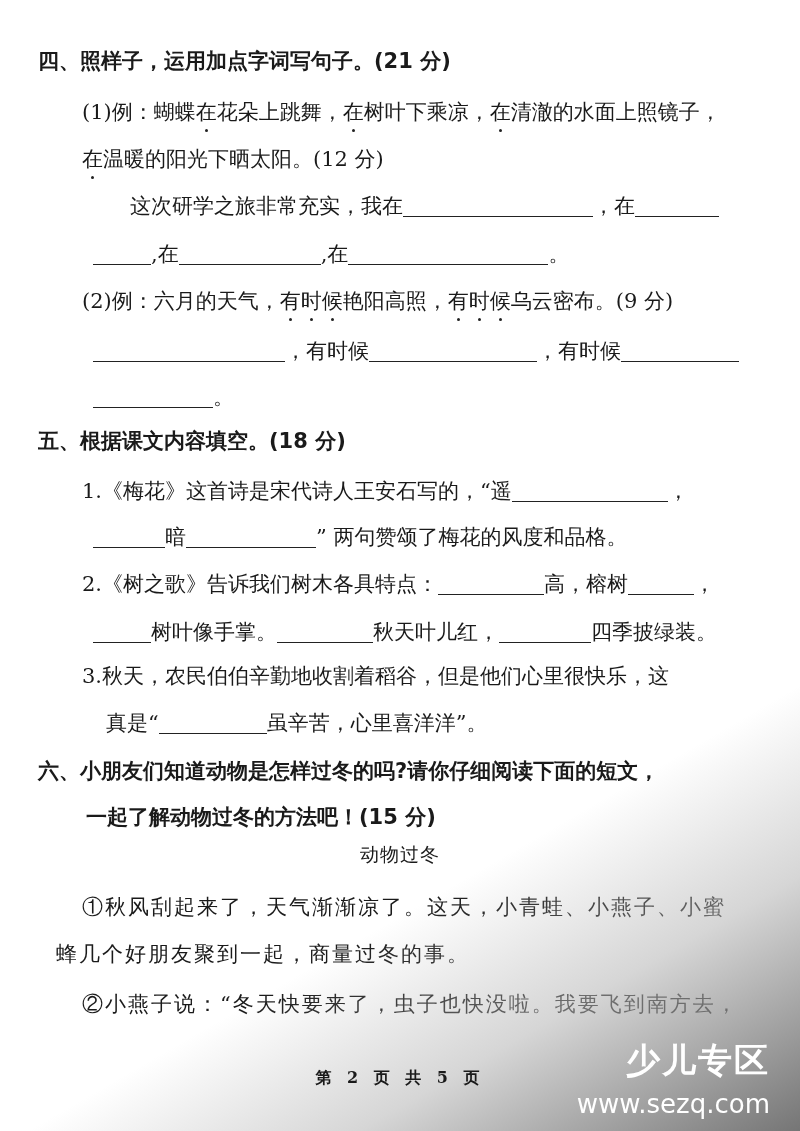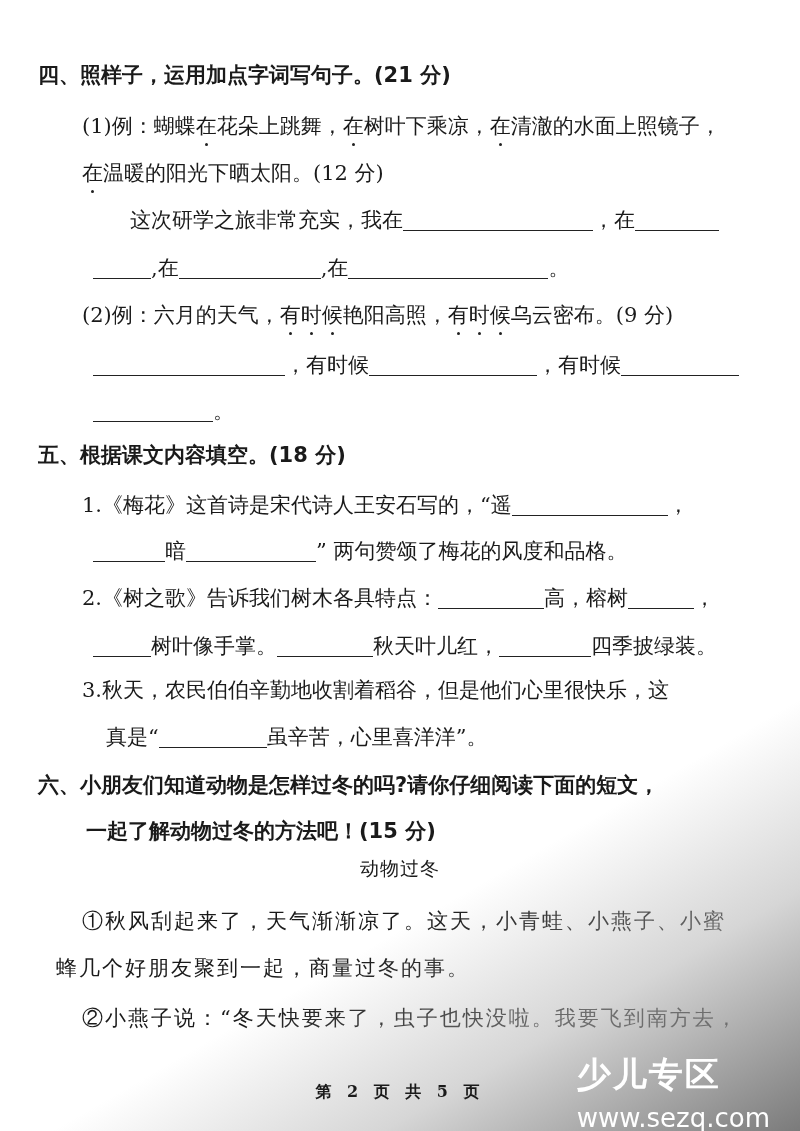--- a/index.html
+++ b/index.html
@@ -2,21 +2,21 @@
 <html><head>
 <meta charset="utf-8">
 <style>
   html, body { margin: 0; padding: 0; }
   body {
     width: 800px; height: 1131px; position: relative; overflow: hidden;
     background: #ffffff;
     font-family: "DejaVu Serif", "Liberation Serif", serif;
     color: #1a1a1a;
   }
-  .page { position: absolute; left: 0; top: 14px; width: 800px; height: 882px; }
+  .page { position: absolute; left: 0; top: 0; width: 800px; height: 882px; }
   .line {
     position: absolute; white-space: nowrap;
     font-size: 21px; line-height: 28px; height: 28px;
     display: flex; align-items: flex-end;
   }
   .heading { font-family: "DejaVu Sans", "Liberation Sans", sans-serif; font-weight: bold; font-size: 21px; }
   .seg { display: inline-block; }
   .blank {
     display: inline-block; border-bottom: 1.5px solid #222; height: 22px;
     margin-bottom: 3px; vertical-align: bottom;
@@ -33,21 +33,21 @@
   }
   .footer {
     position: absolute; left: 0; width: 800px; text-align: center; top: 1068px;
     font-size: 16px; font-weight: bold; letter-spacing: 5px;
   }
   .shade {
     position: absolute; left: 0; top: 0; width: 800px; height: 1131px; pointer-events: none;
     background: linear-gradient(150deg, rgba(255,255,255,0) 72%, rgba(180,180,180,0.55) 84%, rgba(110,110,110,0.95) 100%);
   }
   .watermark {
-    position: absolute; right: 30px; top: 1040px; color: #ffffff;
+    position: absolute; right: 30px; top: 1040px; text-align: right; color: #ffffff;
     font-family: "DejaVu Sans", "Liberation Sans", sans-serif;
   }
   .wm-title { font-size: 34px; font-weight: bold; letter-spacing: 2px; line-height: 40px; }
   .wm-url { font-size: 26px; line-height: 32px; margin-top: 8px; }
 </style>
 </head>
 <body>
 
 <div class="page">
 

